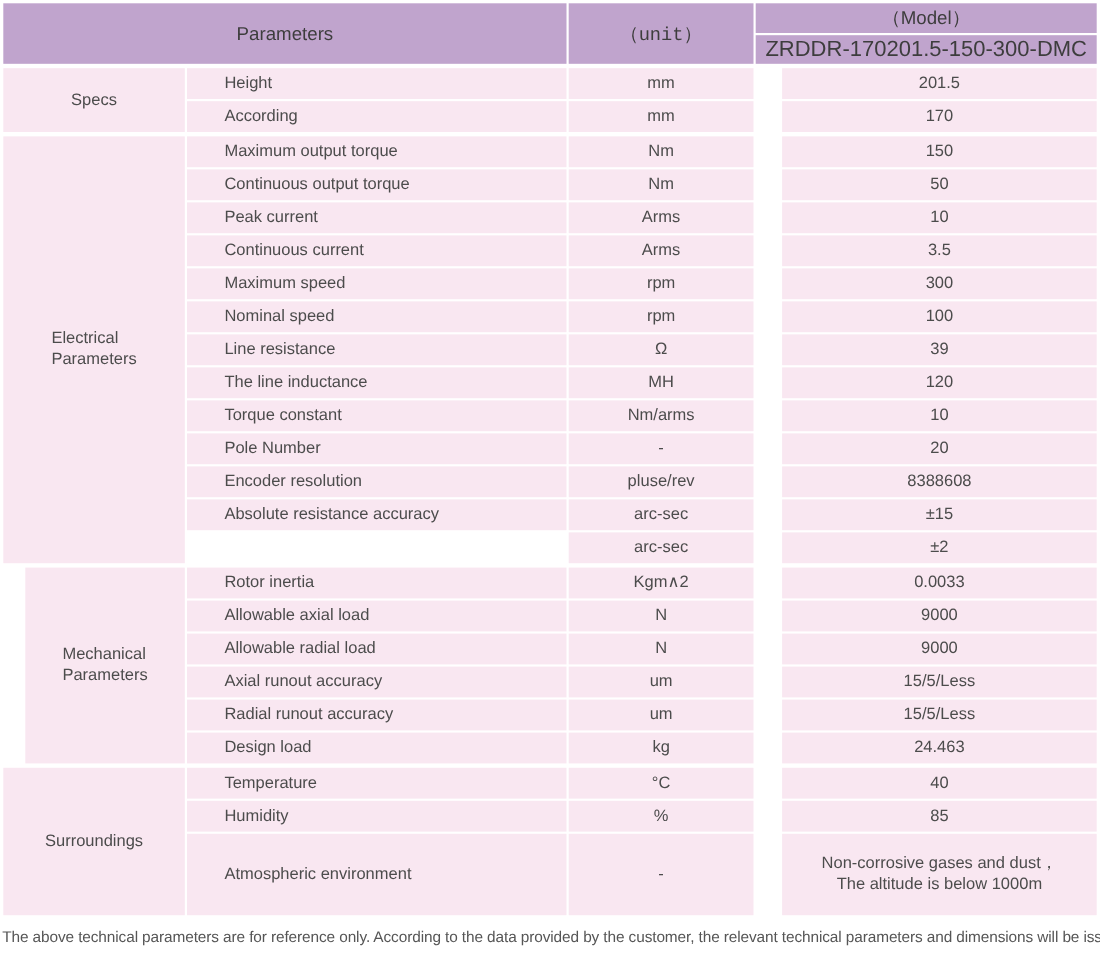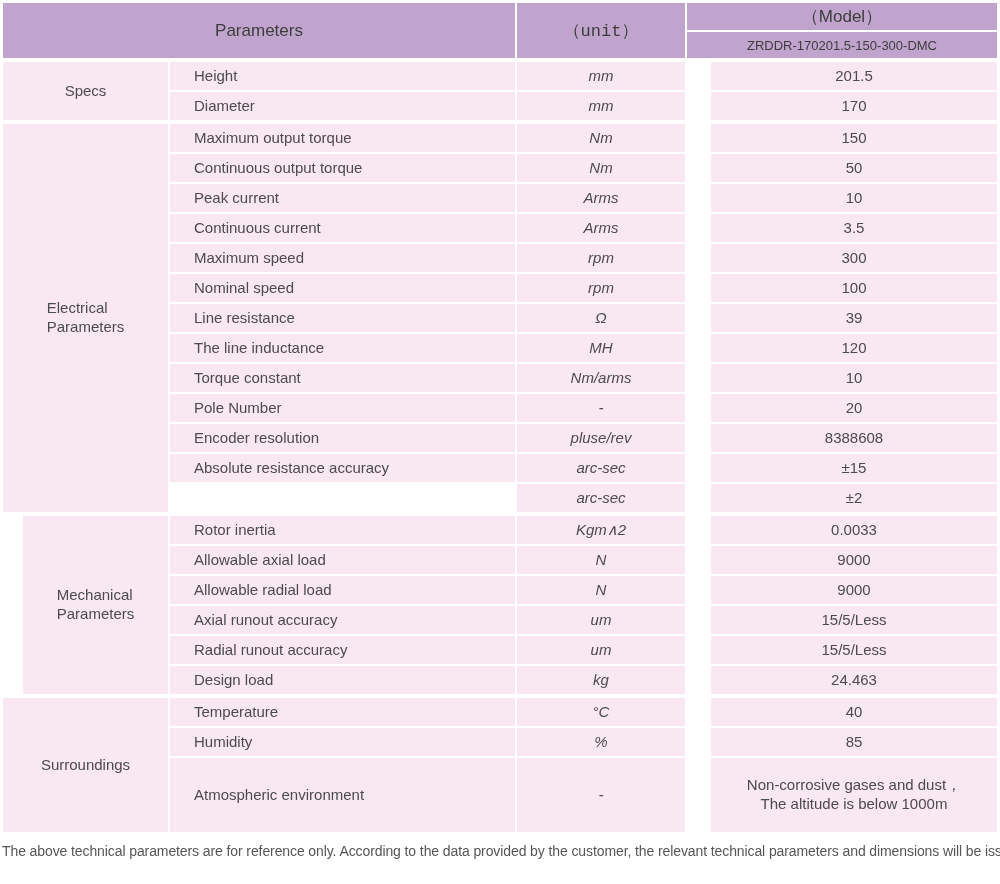--- a/index.html
+++ b/index.html
@@ -29,43 +29,43 @@
   }
   .hcell{
     background:var(--purple);
     color:var(--header-text);
     display:flex;align-items:center;justify-content:center;
     font-size:17px;
   }
   .hcell.parameters{grid-column:1;grid-row:1 / span 2;}
   .hcell.unit{grid-column:2;grid-row:1 / span 2;font-family:Liberation Mono, monospace;}
   .hcell.model-label{grid-column:3;grid-row:1;}
-  .hcell.model-value{grid-column:3;grid-row:2;font-size:13px;}
+  .hcell.model-value{grid-column:3;grid-row:2;font-size:20px;}
 
   
   .section{
     display:grid;
     grid-template-columns:165px 345px 168px 1fr;
     grid-auto-rows:minmax(28px,auto);
     gap:2px;
     margin-top:4px;
   }
   .cell{
     background:var(--pink);
     display:flex;align-items:center;
     font-size:15px;
     line-height:1.25;
   }
   .group-cell{
     grid-column:1;
     justify-content:center;
     white-space:pre-line;
   }
-  .param-cell{grid-column:2;padding-left:24px;justify-content:flex-start;}
-  .unit-cell{grid-column:3;justify-content:center;text-align:left;font-style:italic;}
+  .param-cell{grid-column:2;padding-left:34px;justify-content:flex-start;}
+  .unit-cell{grid-column:3;justify-content:center;text-align:left;}
   .value-cell{grid-column:4;justify-content:center;text-align:center;white-space:pre-line;margin-left:24px;}
 
   
   .footer-note{
     margin:11px 2px 0 2px;
     font-size:14px;
     color:#565656;
     letter-spacing:-0.1px;
     white-space:nowrap;
   }
@@ -81,21 +81,21 @@
     <div class="hcell model-label">（Model）</div>
     <div class="hcell model-value">ZRDDR-170201.5-150-300-DMC</div>
   </div>
 
   <div id="sections">
   <div class="section">
     <div class="cell group-cell" style="grid-row: 1 / span 2;">Specs</div>
   <div class="cell param-cell">Height</div>
         <div class="cell unit-cell">mm</div>
         <div class="cell value-cell">201.5</div>
-        <div class="cell param-cell">Diameter</div>
+        <div class="cell param-cell">According</div>
         <div class="cell unit-cell">mm</div>
         <div class="cell value-cell">170</div>
       </div>
 
   <div class="section">
     <div class="cell group-cell" style="grid-row: 1 / span 13;">Electrical
 Parameters</div>
   <div class="cell param-cell">Maximum output torque</div>
         <div class="cell unit-cell">Nm</div>
         <div class="cell value-cell">150</div>

